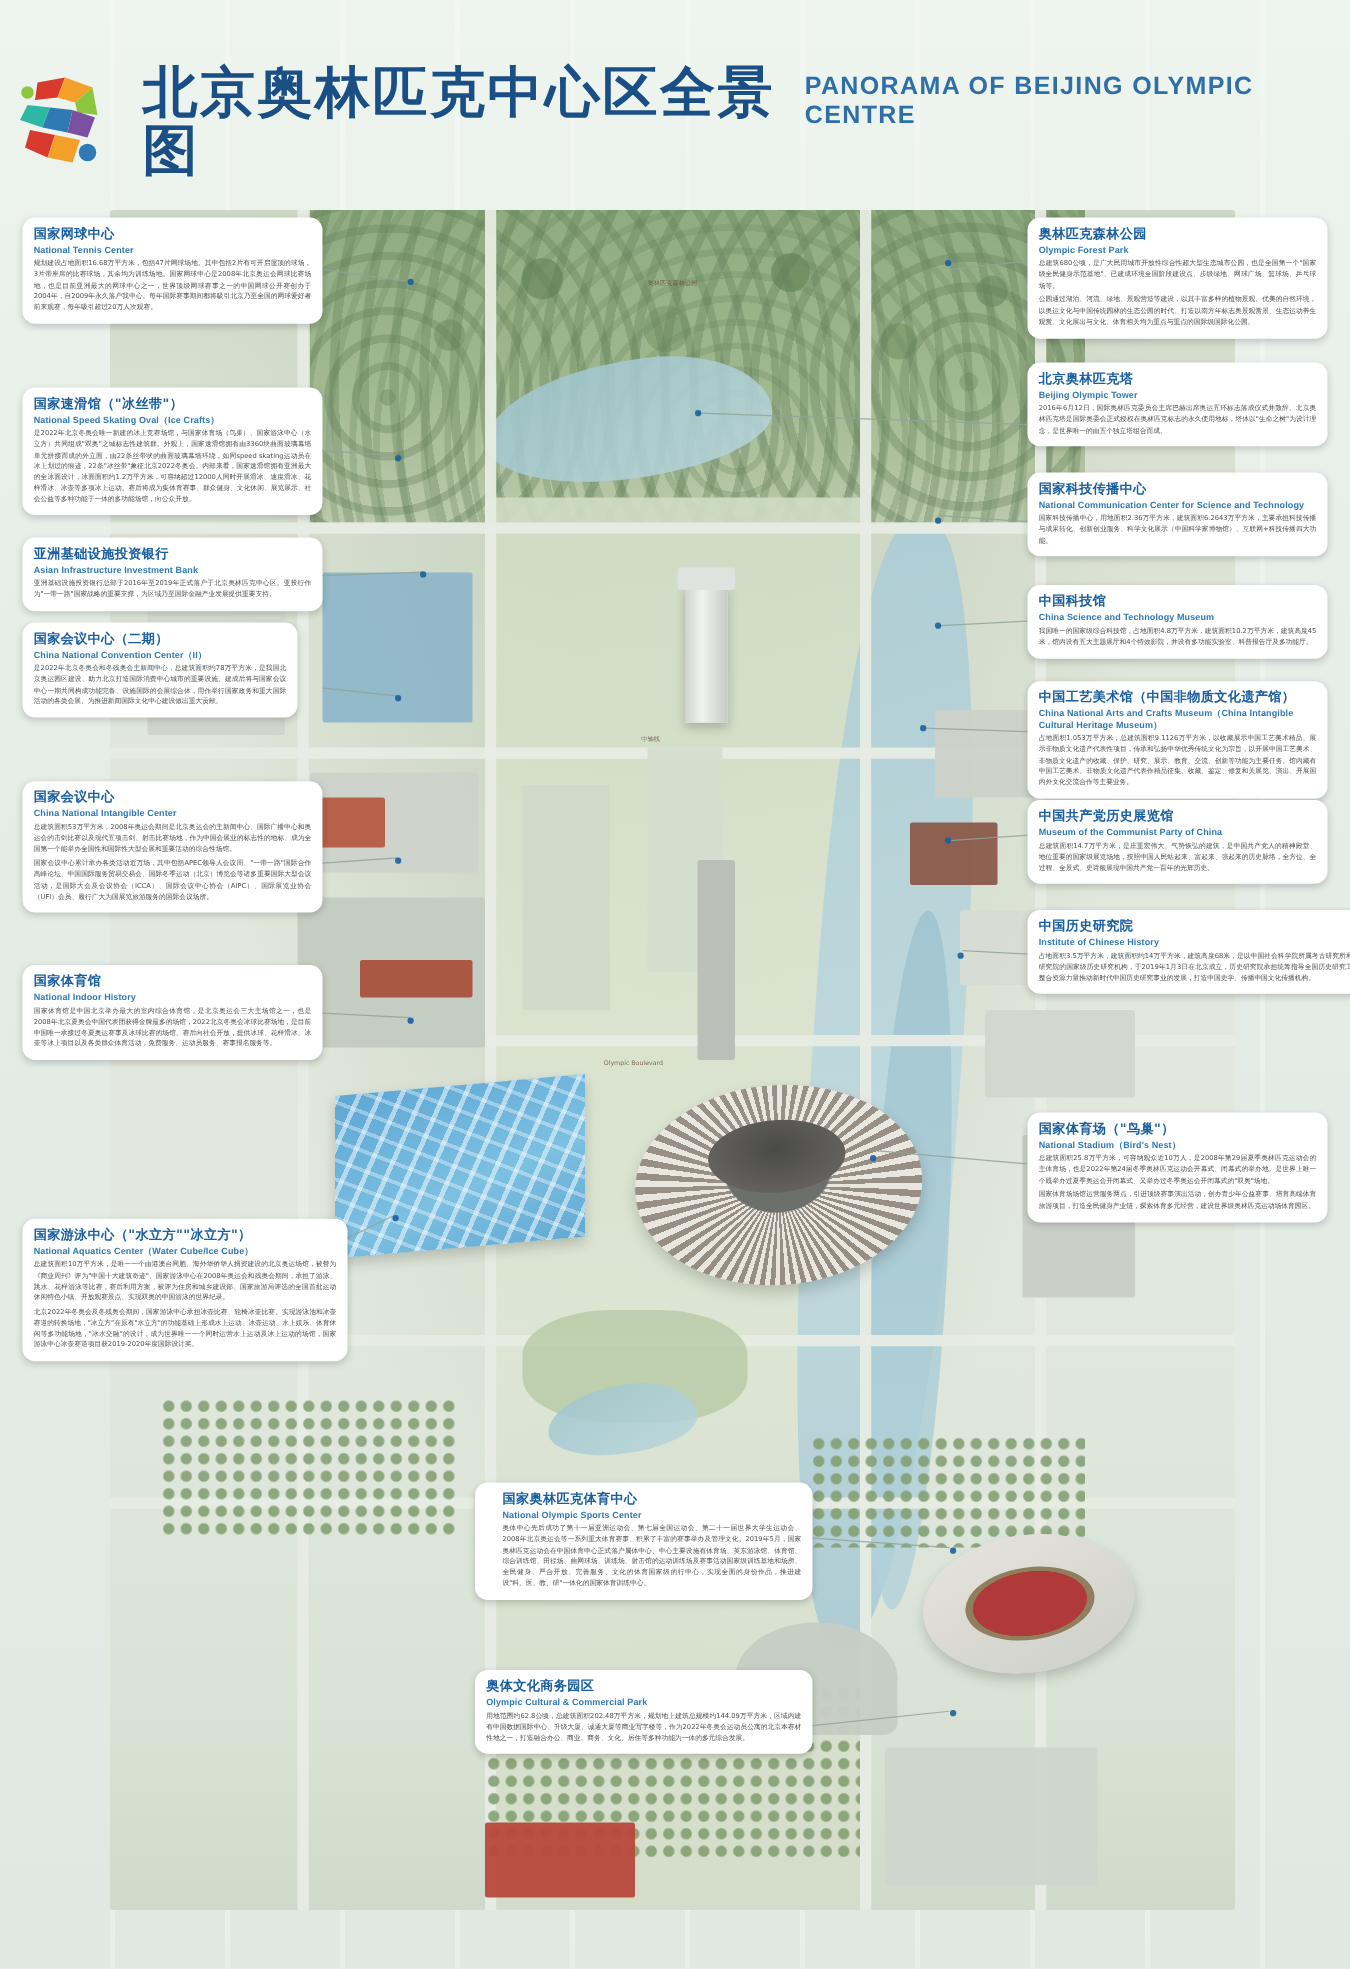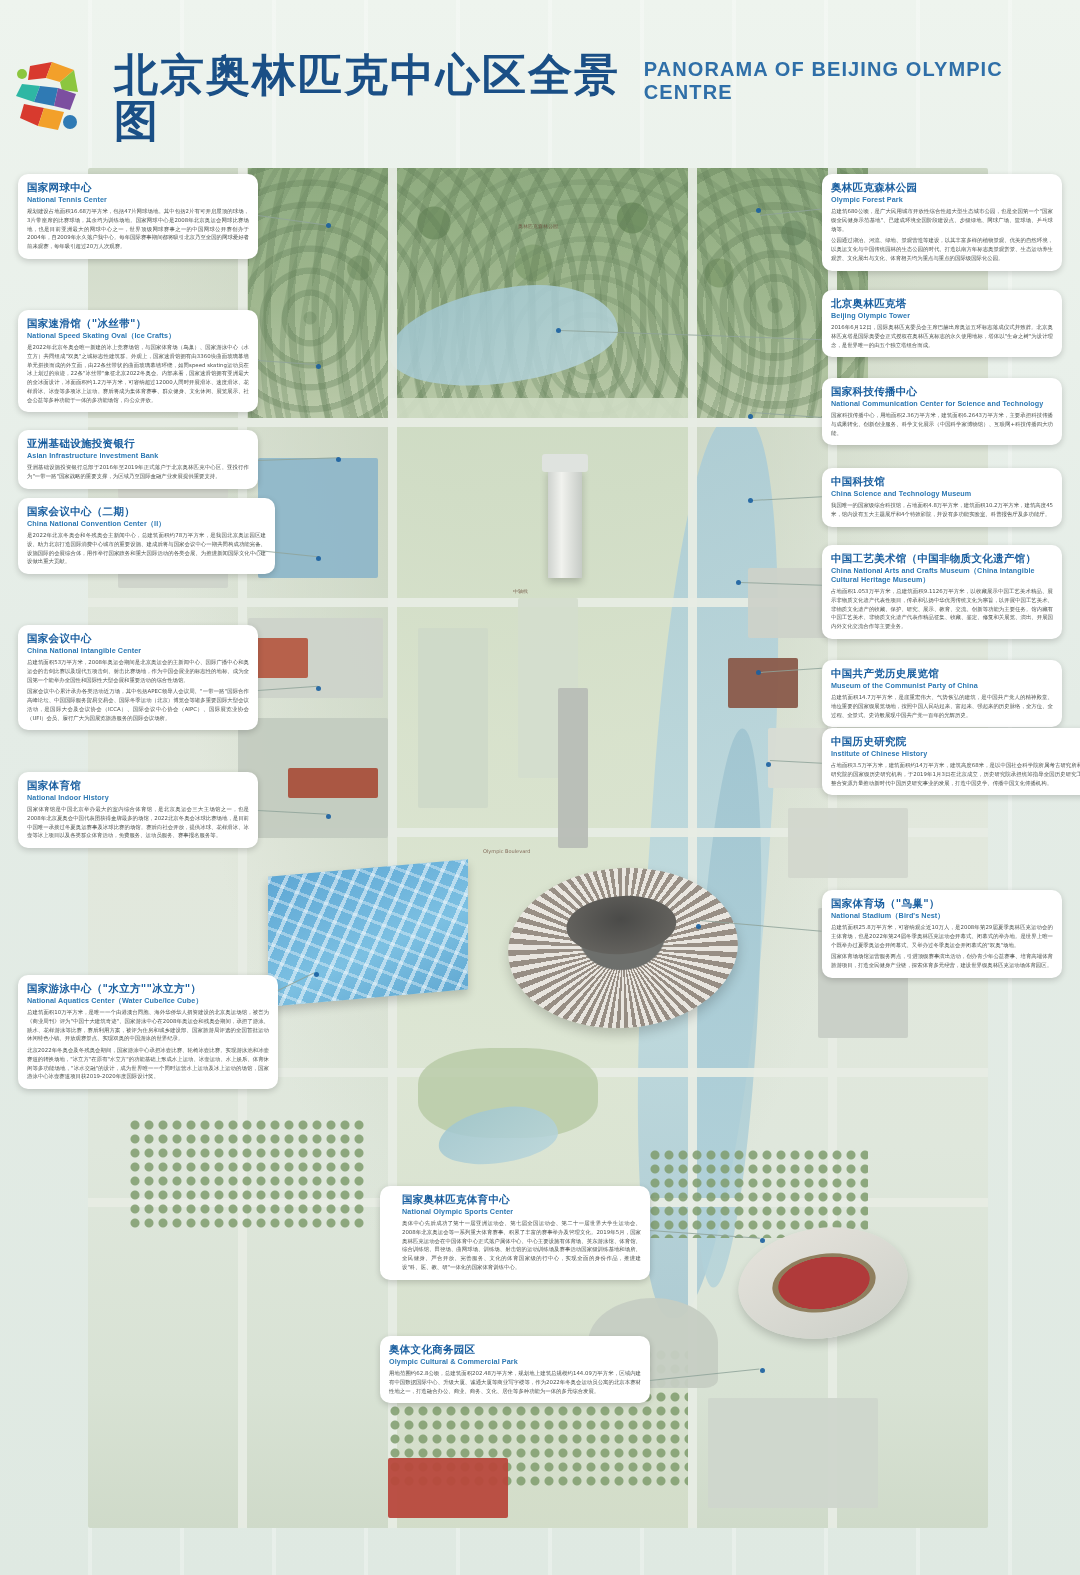--- a/index.html
+++ b/index.html
@@ -288,21 +288,21 @@
 <div class="dot" style="left:316px;top:364px;"></div>
 
 <div class="card" style="left:18px;top:430px;width:240px;">
   <h4>亚洲基础设施投资银行</h4>
   <div class="en">Asian Infrastructure Investment Bank</div>
   <p>亚洲基础设施投资银行总部于2016年至2019年正式落户于北京奥林匹克中心区。亚投行作为"一带一路"国家战略的重要支撑，为区域乃至国际金融产业发展提供重要支持。</p>
 </div>
 <div class="lead" style="left:258px;top:460px;width:80px;transform:rotate(-2deg);"></div>
 <div class="dot" style="left:336px;top:457px;"></div>
 
-<div class="card" style="left:18px;top:498px;width:257px;">
+<div class="card" style="left:18px;top:498px;width:220px;">
   <h4>国家会议中心（二期）</h4>
   <div class="en">China National Convention Center（II）</div>
   <p>是2022年北京冬奥会和冬残奥会主新闻中心，总建筑面积约78万平方米，是我国北京奥运园区建设、助力北京打造国际消费中心城市的重要设施、建成后将与国家会议中心一期共同构成功能完备、设施国际的会展综合体，用作举行国家政务和重大国际活动的各类会展、为推进新闻国际文化中心建设做出重大贡献。</p>
 </div>
 <div class="lead" style="left:258px;top:550px;width:60px;transform:rotate(6deg);"></div>
 <div class="dot" style="left:316px;top:556px;"></div>
 
 <div class="card" style="left:18px;top:625px;width:240px;">
   <h4>国家会议中心</h4>
   <div class="en">China National Intangible Center</div>
@@ -363,21 +363,21 @@
 <div class="dot" style="left:748px;top:498px;"></div>
 
 <div class="card" style="left:822px;top:545px;width:240px;">
   <h4>中国工艺美术馆（中国非物质文化遗产馆）</h4>
   <div class="en">China National Arts and Crafts Museum（China Intangible Cultural Heritage Museum）</div>
   <p>占地面积1.053万平方米，总建筑面积9.1126万平方米，以收藏展示中国工艺美术精品、展示非物质文化遗产代表性项目，传承和弘扬中华优秀传统文化为宗旨，以开展中国工艺美术、非物质文化遗产的收藏、保护、研究、展示、教育、交流、创新等功能为主要任务。馆内藏有中国工艺美术、非物质文化遗产代表作精品征集、收藏、鉴定、修复和关展览、演出、开展国内外文化交流合作等主要业务。</p>
 </div>
 <div class="lead" style="left:740px;top:582px;width:82px;transform:rotate(2deg);"></div>
 <div class="dot" style="left:736px;top:580px;"></div>
 
-<div class="card" style="left:822px;top:660px;width:240px;">
+<div class="card" style="left:822px;top:640px;width:240px;">
   <h4>中国共产党历史展览馆</h4>
   <div class="en">Museum of the Communist Party of China</div>
   <p>总建筑面积14.7万平方米，是庄重宏伟大、气势恢弘的建筑，是中国共产党人的精神殿堂、地位重要的国家级展览场地，按照中国人民站起来、富起来、强起来的历史脉络，全方位、全过程、全景式、史诗般展现中国共产党一百年的光辉历史。</p>
 </div>
 <div class="lead" style="left:760px;top:672px;width:62px;transform:rotate(-4deg);"></div>
 <div class="dot" style="left:756px;top:670px;"></div>
 
 <div class="card" style="left:822px;top:728px;width:280px;">
   <h4>中国历史研究院</h4>
   <div class="en">Institute of Chinese History</div>

